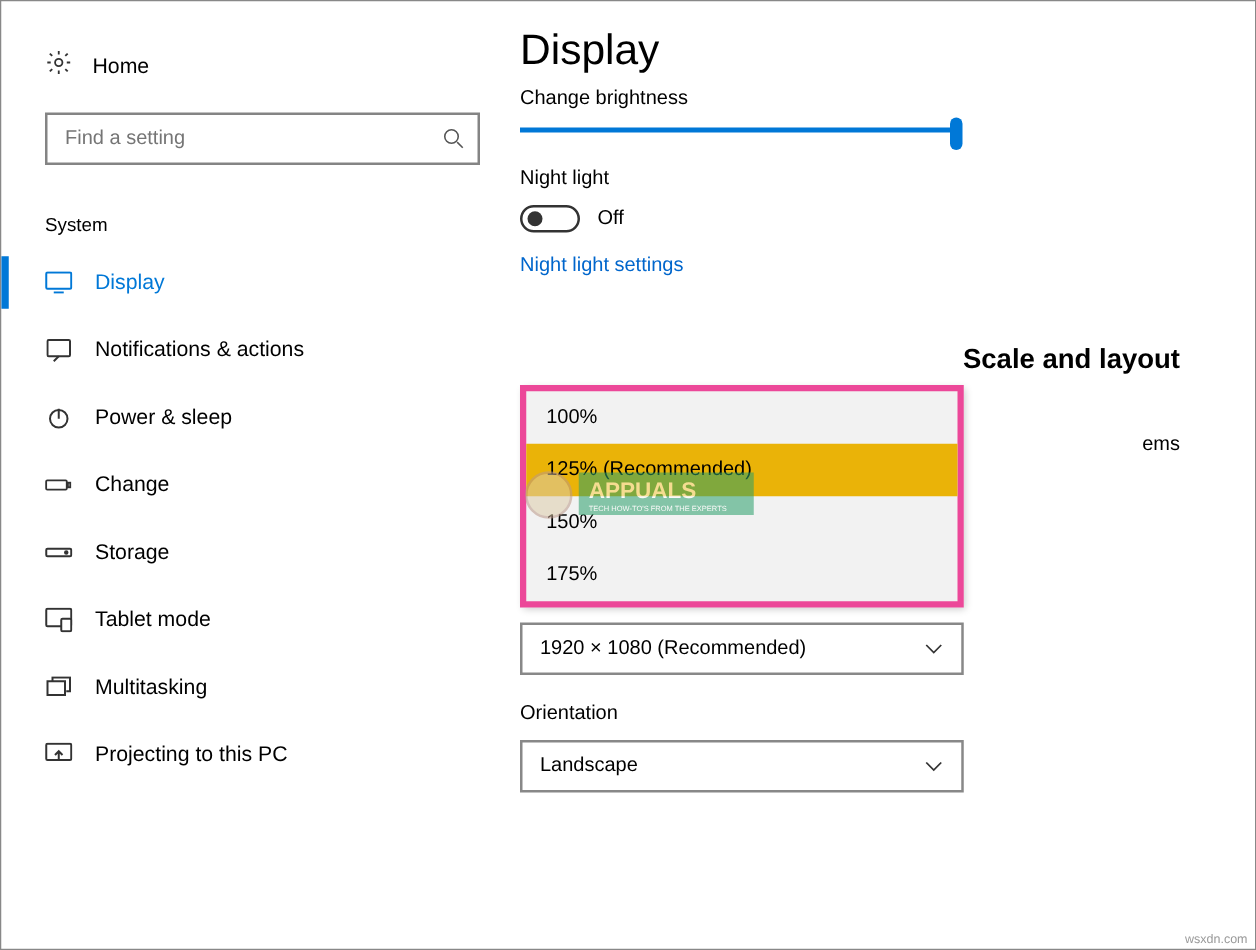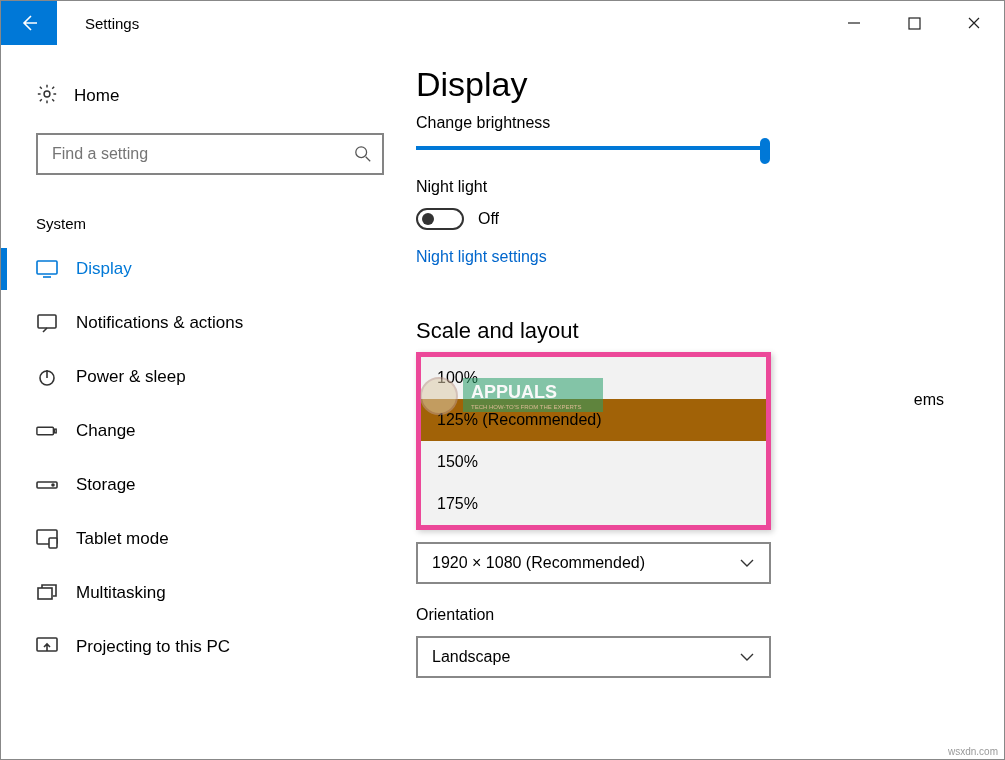--- a/index.html
+++ b/index.html
@@ -82,34 +82,34 @@
   }
   .toggle {
     width: 48px; height: 22px; border: 2px solid #333; border-radius: 13px;
     position: relative; cursor: pointer; background: #fff;
   }
   .toggle-knob {
     width: 12px; height: 12px; background: #333; border-radius: 50%;
     position: absolute; top: 3px; left: 4px;
   }
   .link { color: #0066cc; font-size: 16px; cursor: pointer; margin-bottom: 28px; display: inline-block; }
-  .section-title { font-size: 22px; font-weight: 400; margin: 24px 0 8px 0; }
+  .section-title { font-size: 22px; font-weight: 700; margin: 24px 0 8px 0; text-align: right; }
   .scale-text-truncated {
     position: absolute; right: 60px; top: 346px; font-size: 16px;
   }
   
   .dropdown-popup {
     width: 355px; border: 5px solid #ec4899; background: #f2f2f2;
     box-shadow: 2px 2px 6px rgba(0,0,0,0.2);
     position: relative; margin-top: 6px;
   }
   .dropdown-option {
     padding: 12px 16px; font-size: 16px; cursor: pointer;
   }
-  .dropdown-option.selected { background: #a16207; }
+  .dropdown-option.selected { background: #eab308; }
   
   .select-box {
     width: 355px; height: 42px; border: 2px solid #888;
     display: flex; align-items: center; justify-content: space-between;
     padding: 0 14px; font-size: 16px; cursor: pointer; margin-top: 12px;
   }
   .field-label { font-size: 16px; margin-top: 22px; }
   .credit {
     position: absolute; bottom: 2px; right: 6px; font-size: 10px; color: #999;
   }
@@ -117,45 +117,20 @@
   .watermark {
     position: absolute; top: 365px; left: 410px; opacity: 0.55;
     pointer-events: none;
   }
 </style>
 </head>
 <body>
 
 <div class="window">
 
-  <div class="titlebar">
-    <div class="back-btn">
-      <svg width="20" height="20" viewBox="0 0 20 20" fill="none">
-        <path d="M12 3 L5 10 L12 17 M5 10 H18" stroke="#fff" stroke-width="1.6" fill="none"></path>
-      </svg>
-    </div>
-    <div class="title-text">Settings</div>
-    <div class="win-controls">
-      <div class="win-btn">
-        <svg width="14" height="14">
-            <path d="M1 7 H13" stroke-width="1.2"></path>
-          </svg>
-      </div>
-      <div class="win-btn">
-        <svg width="13" height="13">
-            <rect x="1" y="1" width="11" height="11" fill="none" stroke-width="1.2"></rect>
-          </svg>
-      </div>
-      <div class="win-btn">
-        <svg width="14" height="14">
-            <path d="M2 2 L12 12 M12 2 L2 12" stroke-width="1.2"></path>
-          </svg>
-      </div>
-    </div>
-  </div>
 
   <div class="content">
 
     <div class="sidebar">
       <div class="home-row" style="padding-left:35px;">
         <span class="icon">
           <svg width="22" height="22" viewBox="0 0 24 24" fill="none" stroke="#333" stroke-width="1.6">
             <circle cx="12" cy="12" r="3.2"></circle>
             <path d="M12 2v3M12 19v3M4.2 4.2l2.1 2.1M17.7 17.7l2.1 2.1M2 12h3M19 12h3M4.2 19.8l2.1-2.1M17.7 6.3l2.1-2.1"></path>
           </svg>

